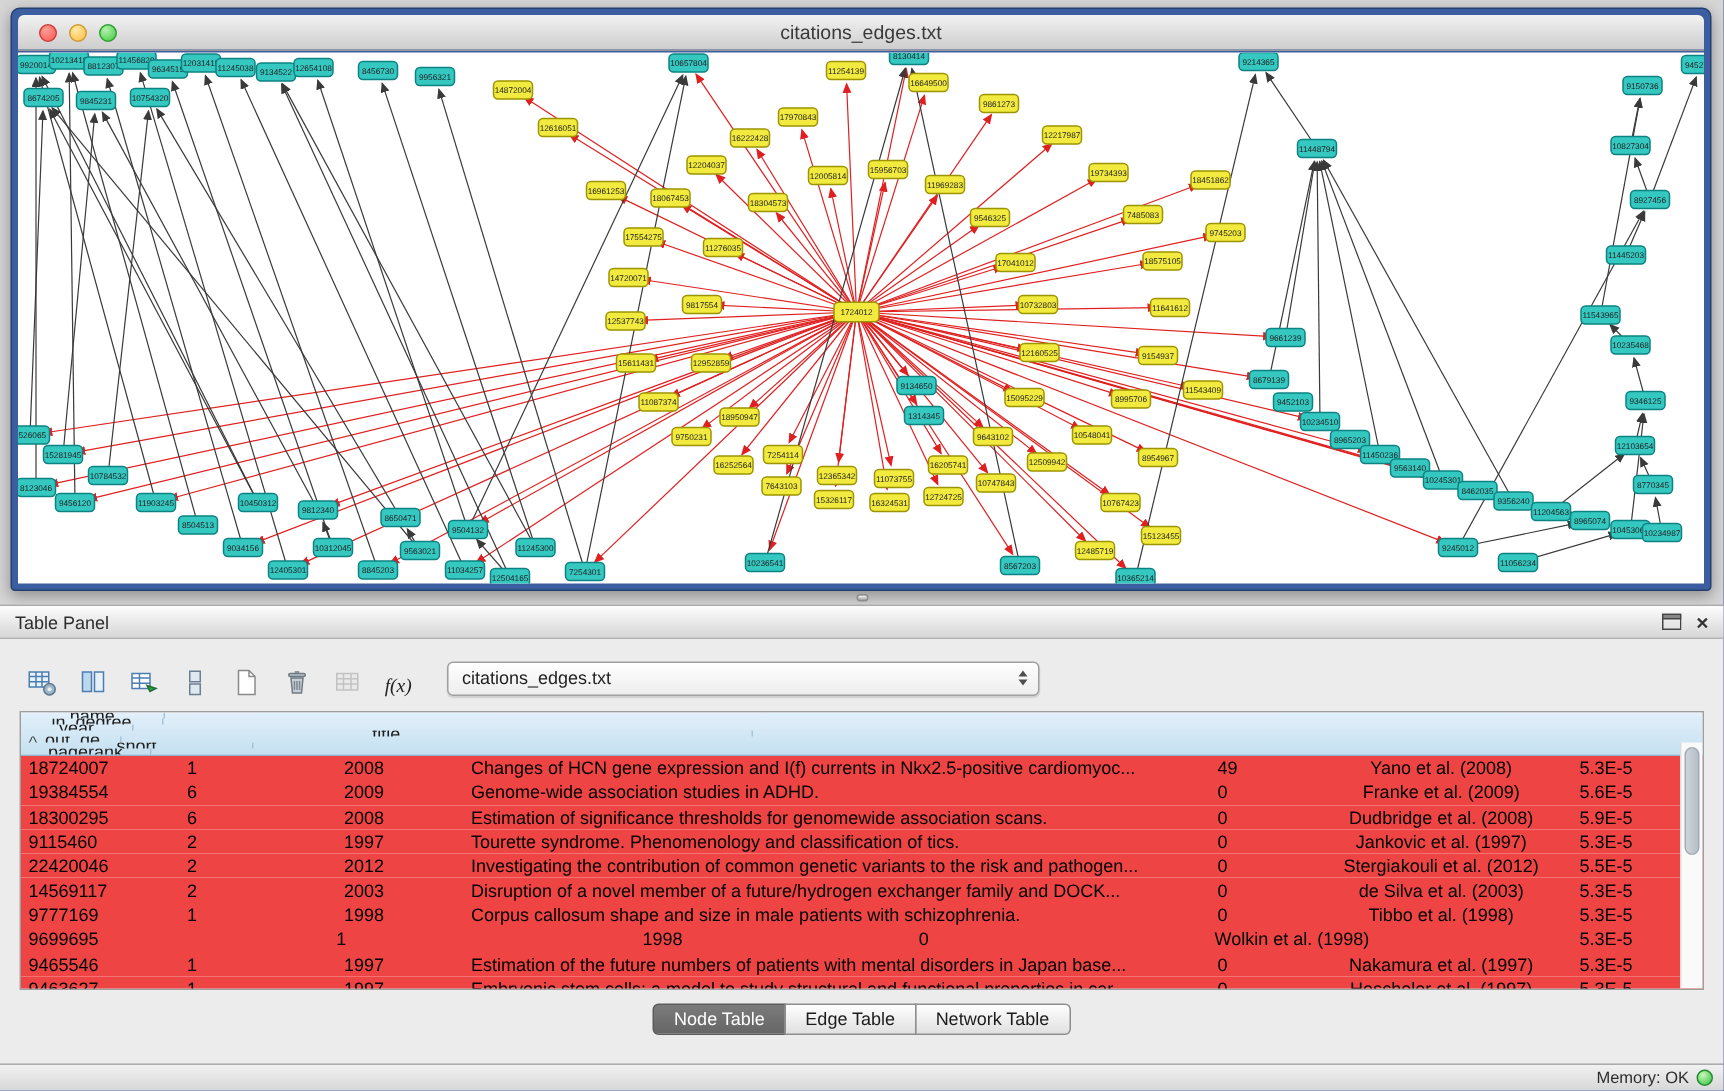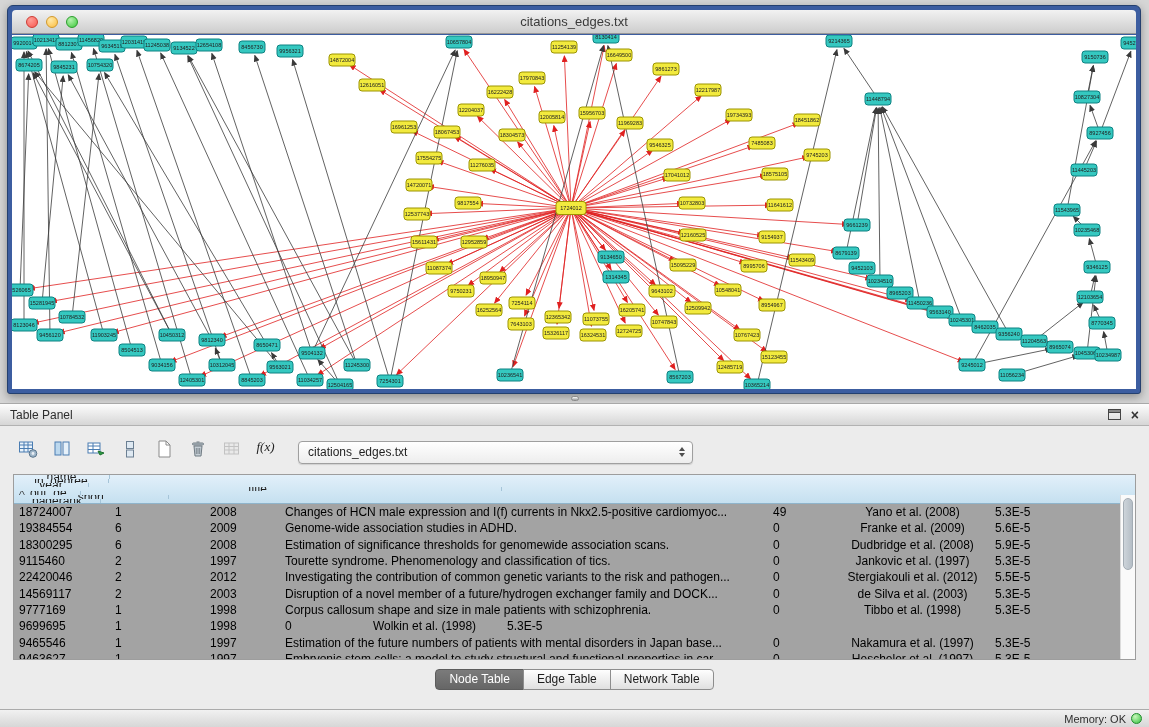--- a/index.html
+++ b/index.html
@@ -33,37 +33,37 @@
   .panel-header { height:22px; background:linear-gradient(#fdfdfd,#d6d6d6);
     border-bottom:1px solid #b2b2b2; display:flex; align-items:center;
     justify-content:space-between; padding:0 10px; font-size:12px; color:#2d2d2d; }
   .ph-right { display:flex; align-items:center; gap:10px; }
   .float-btn svg { display:block; }
   .close-btn { font-size:14px; font-weight:bold; color:#333; line-height:12px; cursor:default; }
   .icon-plain { background:none; border:none; padding:0; cursor:default; }
 
   .toolbar { display:flex; align-items:center; gap:7px; padding:13px 0 9px 14px; }
   .icon-btn { width:27px; height:26px; background:none; border:none; display:flex;
-    align-items:flex-start; justify-content:center; }
+    align-items:flex-end; justify-content:center; }
   .icon-btn svg { display:block; }
   .fx { font-family:"Liberation Serif",serif; font-style:italic; font-size:13px; color:#222; }
   .dropdown { margin-left:12px; width:395px; height:23px; border:1px solid #9f9f9f; border-radius:4px;
     background:linear-gradient(#ffffff,#ededed); display:flex; align-items:center;
     justify-content:space-between; padding:0 7px 0 9px; font-size:12px; color:#1f1f1f;
     box-shadow:0 1px 1px rgba(0,0,0,.12); }
   .dd-arrows { display:flex; flex-direction:column; gap:2px; align-items:center; }
   .arr-up { width:0; height:0; border-left:3.5px solid transparent; border-right:3.5px solid transparent; border-bottom:4.5px solid #4e4e4e; }
   .arr-down { width:0; height:0; border-left:3.5px solid transparent; border-right:3.5px solid transparent; border-top:4.5px solid #4e4e4e; }
 
   .table-wrap { position:relative; margin:0 13px; height:186px; background:#fff; border:1px solid #9d9d9d; overflow:hidden; }
   .thead { display:flex; height:29px; background:linear-gradient(#e2f0fa,#c5e0f0);
     border-bottom:1px solid #8fb4cb; font-size:12px; color:#1d1d1d;flex-direction:column; }
   .th { display:flex; align-items:center; justify-content:center; border-right:1px solid #a5c4d8; overflow:hidden; white-space:nowrap; }
   .tbody { font-size:12px; color:#000; }
-  .tr { display:flex; height:16.3px; align-items:center; background:#a3a3a3; }
+  .tr { display:flex; height:16.3px; align-items:center; background:#ef4444;justify-content:space-between; }
   .td { overflow:hidden; white-space:nowrap; padding-left:5px; }
   .td.c5 { text-align:center; padding-left:0; }
   .c0{width:96px}.c1{width:95px}.c2{width:75px}.c3{width:488px}.c4{width:67px}.c5{width:155px}.c6{width:87px}
   .vscroll { position:absolute; right:0; top:20px; bottom:0; width:15px; background:#fafafa; border-left:1px solid #dcdcdc; }
   .vthumb { position:absolute; left:2px; right:2px; top:3px; height:72px; border-radius:6px;
     background:linear-gradient(90deg,#cdd4da,#b5bec6); border:1px solid #a3acb4; }
 
   .tabs { display:flex; justify-content:center; margin-top:9px; }
   .tab { height:21px; line-height:19px; padding:0 13px; font-size:12px; color:#1c1c1c;
     background:linear-gradient(#fefefe,#e0e0e0); border:1px solid #8d8d8d; margin-left:-1px; }
@@ -836,21 +836,21 @@
         <div class="th c3">title</div>
         <div class="th c4">△ out_de...</div>
         <div class="th c5">short</div>
         <div class="th c6">pagerank</div>
       </div>
     <div class="tbody">
         <div class="tr">
           <div class="td c0">18724007</div>
           <div class="td c1">1</div>
           <div class="td c2">2008</div>
-          <div class="td c3">Changes of HCN male expression and I(f) currents in Nkx2.5-positive cardiomyoc...</div>
+          <div class="td c3">Changes of HCN gene expression and I(f) currents in Nkx2.5-positive cardiomyoc...</div>
           <div class="td c4">49</div>
           <div class="td c5">Yano et al. (2008)</div>
           <div class="td c6">5.3E-5</div>
         </div>
         <div class="tr">
           <div class="td c0">19384554</div>
           <div class="td c1">6</div>
           <div class="td c2">2009</div>
           <div class="td c3">Genome-wide association studies in ADHD.</div>
           <div class="td c4">0</div>

